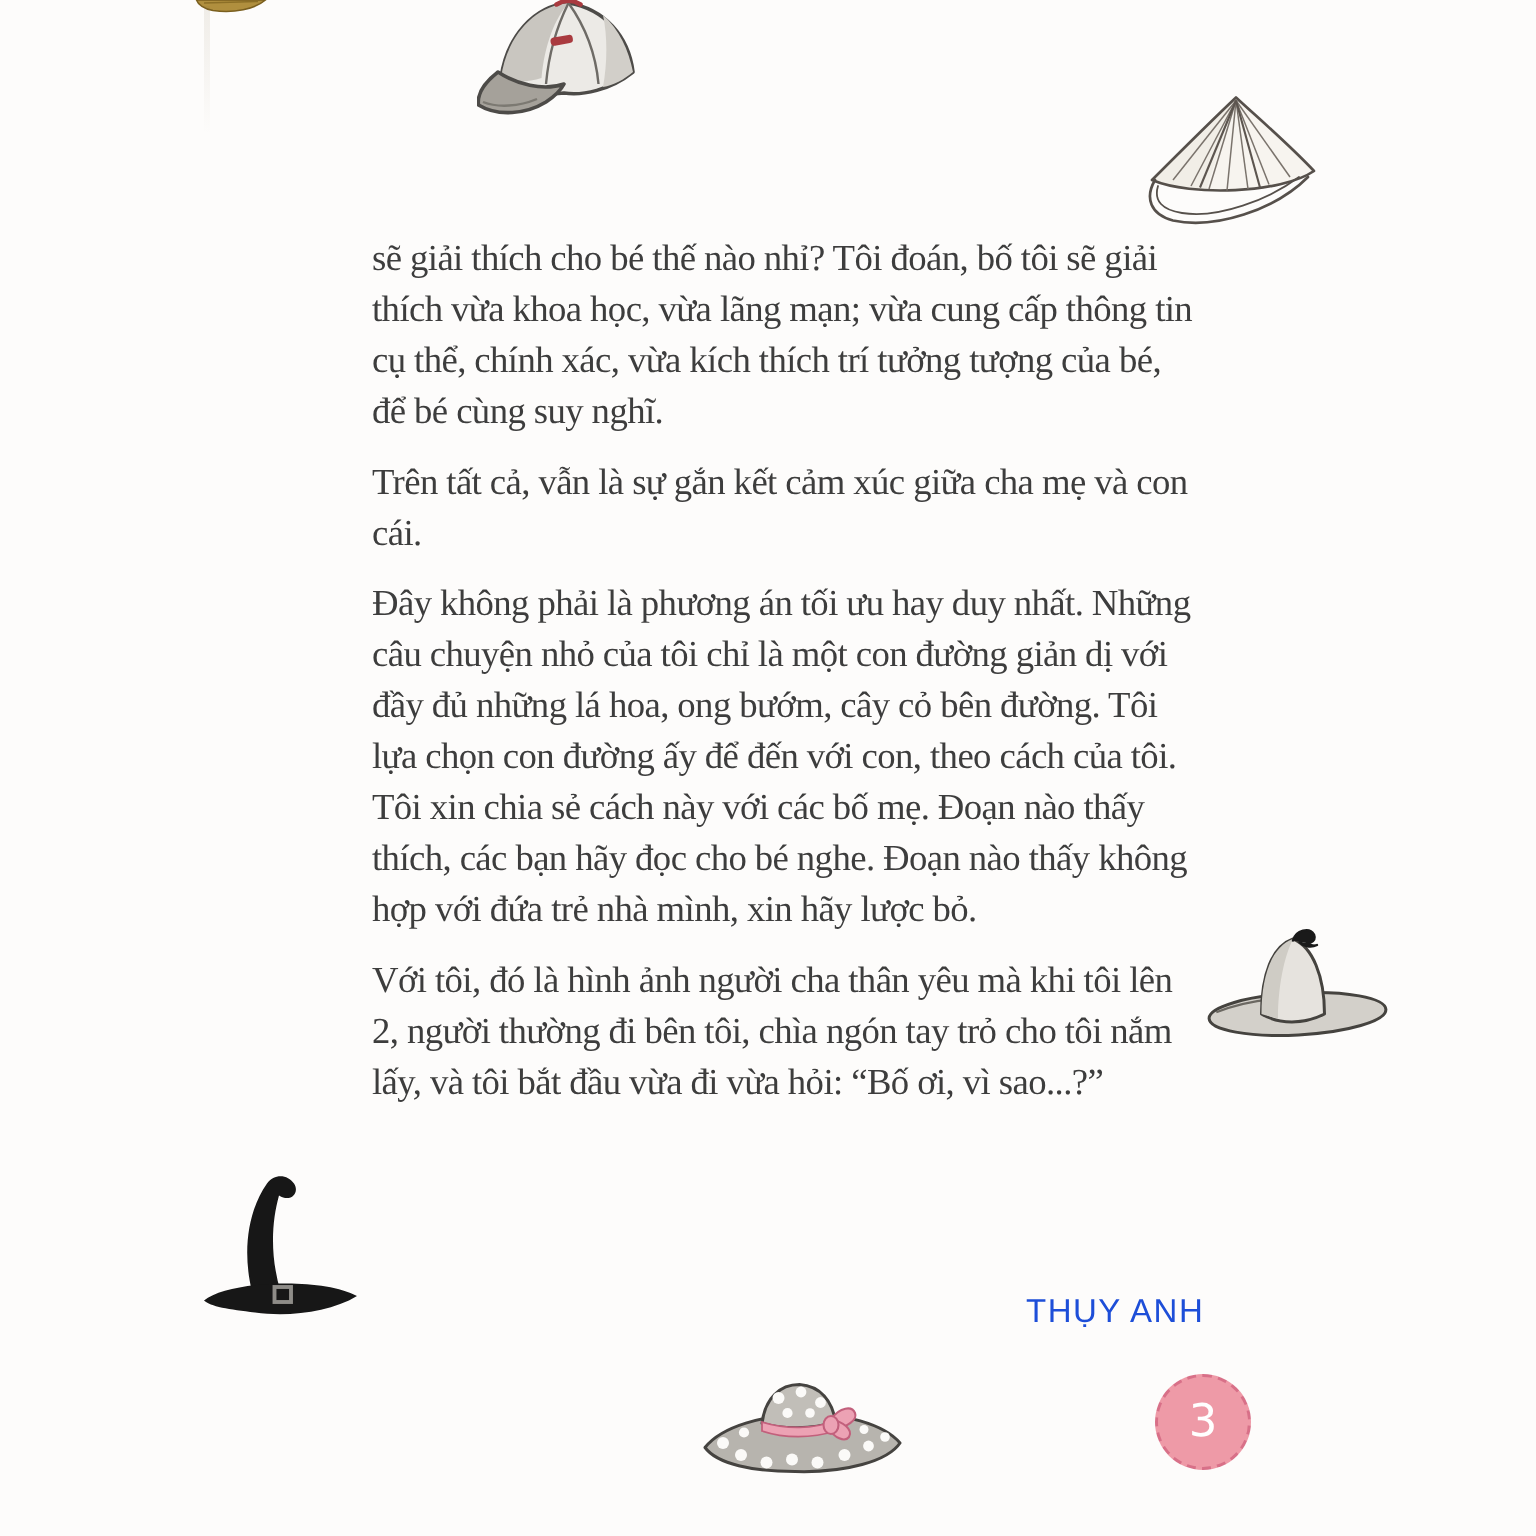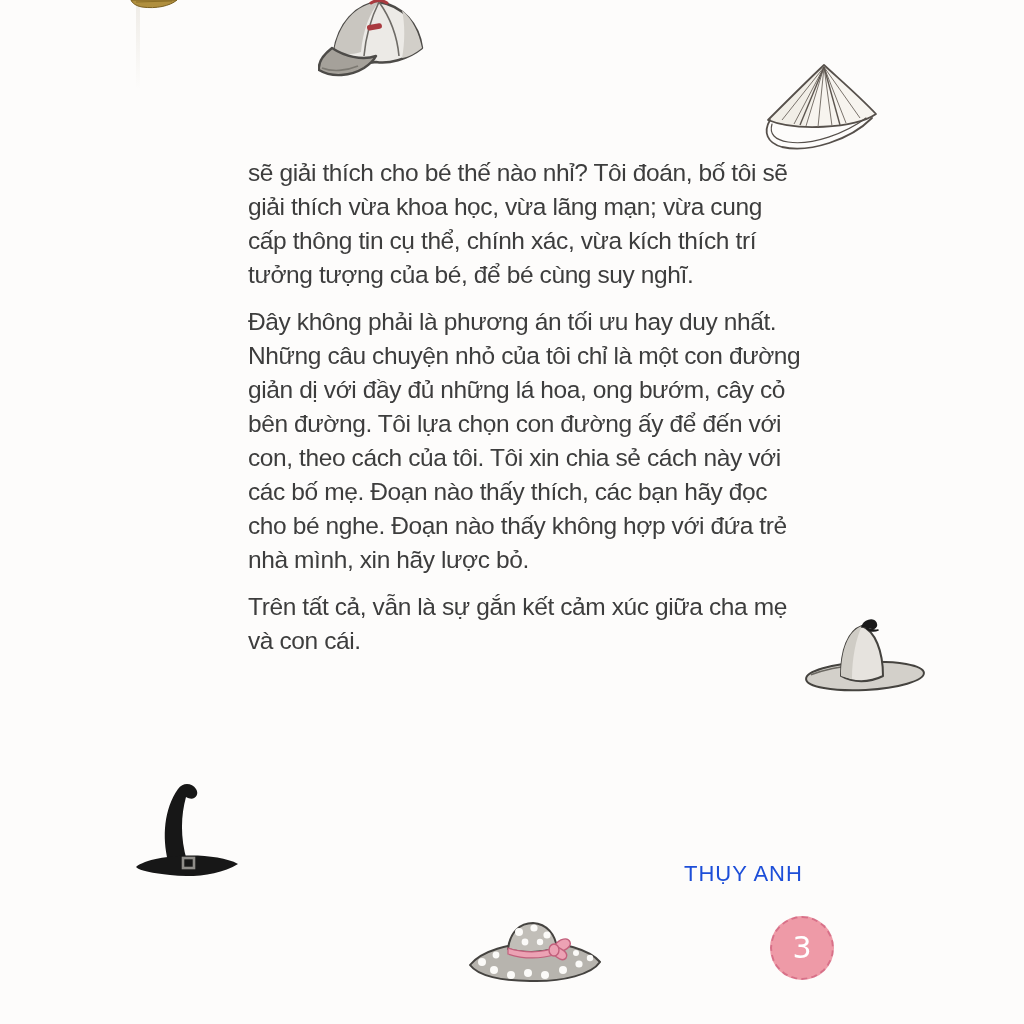--- a/index.html
+++ b/index.html
@@ -11,21 +11,21 @@
     overflow:hidden;
     font-family:"Liberation Sans","DejaVu Sans",sans-serif;
   }
   .crease{
     position:absolute;left:136px;top:4px;width:4px;height:86px;
     background:linear-gradient(to bottom, rgba(120,100,60,0.10), rgba(0,0,0,0));
   }
   .body-text{
     position:absolute;left:248px;top:156px;width:554px;
     color:#3d3d3d;
-    font-size:24.5px;line-height:34px;letter-spacing:-0.4px;
+    font-size:24.5px;line-height:34px;letter-spacing:-0.4px;font-family:Liberation Serif, serif;
   }
   .body-text p{margin:0 0 13px 0;}
   .signature{
     position:absolute;left:684px;top:861px;width:140px;
     color:#1d4ed8;font-size:22px;letter-spacing:1px;
   }
   .page-badge{
     position:absolute;left:770px;top:916px;width:64px;height:64px;
     background:#ee9aa7;
     border:2px dashed #d87088;
@@ -127,22 +127,23 @@
         <circle cx="97" cy="50" r="4"></circle>
       <circle cx="113" cy="44" r="3.6"></circle>
         <circle cx="124" cy="38" r="3.2"></circle>
       <circle cx="30" cy="35" r="3.4"></circle>
         <circle cx="110" cy="33" r="3"></circle>
     </g>
   </svg>
 
   <div class="body-text">
     <p>sẽ giải thích cho bé thế nào nhỉ? Tôi đoán, bố tôi sẽ giải thích vừa khoa học, vừa lãng mạn; vừa cung cấp thông tin cụ thể, chính xác, vừa kích thích trí tưởng tượng của bé, để bé cùng suy nghĩ.</p>
+    <p>Trên tất cả, vẫn là sự gắn kết cảm xúc giữa cha mẹ và con cái.</p>
     <p>Đây không phải là phương án tối ưu hay duy nhất. Những câu chuyện nhỏ của tôi chỉ là một con đường giản dị với đầy đủ những lá hoa, ong bướm, cây cỏ bên đường. Tôi lựa chọn con đường ấy để đến với con, theo cách của tôi. Tôi xin chia sẻ cách này với các bố mẹ. Đoạn nào thấy thích, các bạn hãy đọc cho bé nghe. Đoạn nào thấy không hợp với đứa trẻ nhà mình, xin hãy lược bỏ.</p>
-    <p>Trên tất cả, vẫn là sự gắn kết cảm xúc giữa cha mẹ và con cái.</p>
+    <p>Với tôi, đó là hình ảnh người cha thân yêu mà khi tôi lên 2, người thường đi bên tôi, chìa ngón tay trỏ cho tôi nắm lấy, và tôi bắt đầu vừa đi vừa hỏi: “Bố ơi, vì sao...?”</p>
   </div>
 
   <div class="signature">THỤY ANH</div>
 
   <div class="page-badge">
     <span>3</span>
   </div>
 
 </div>
 

